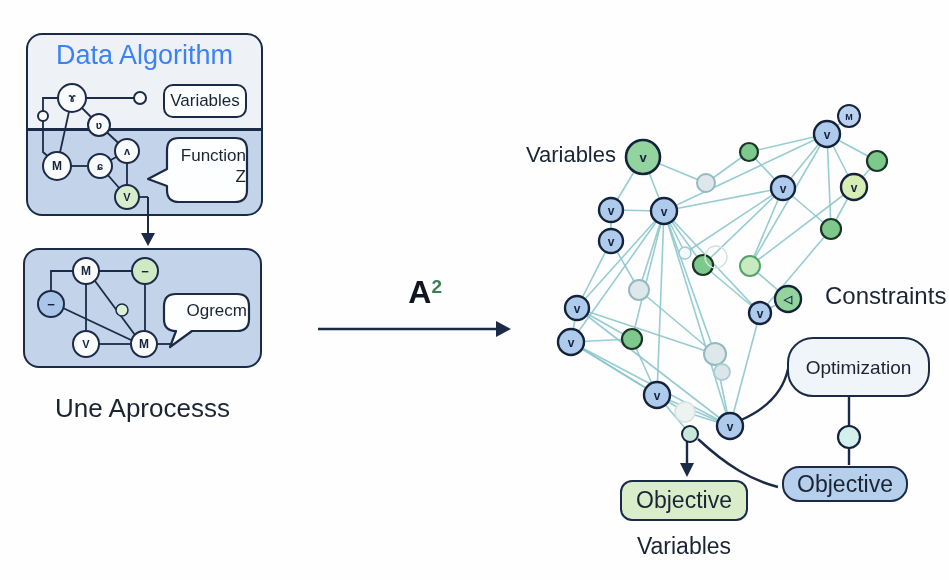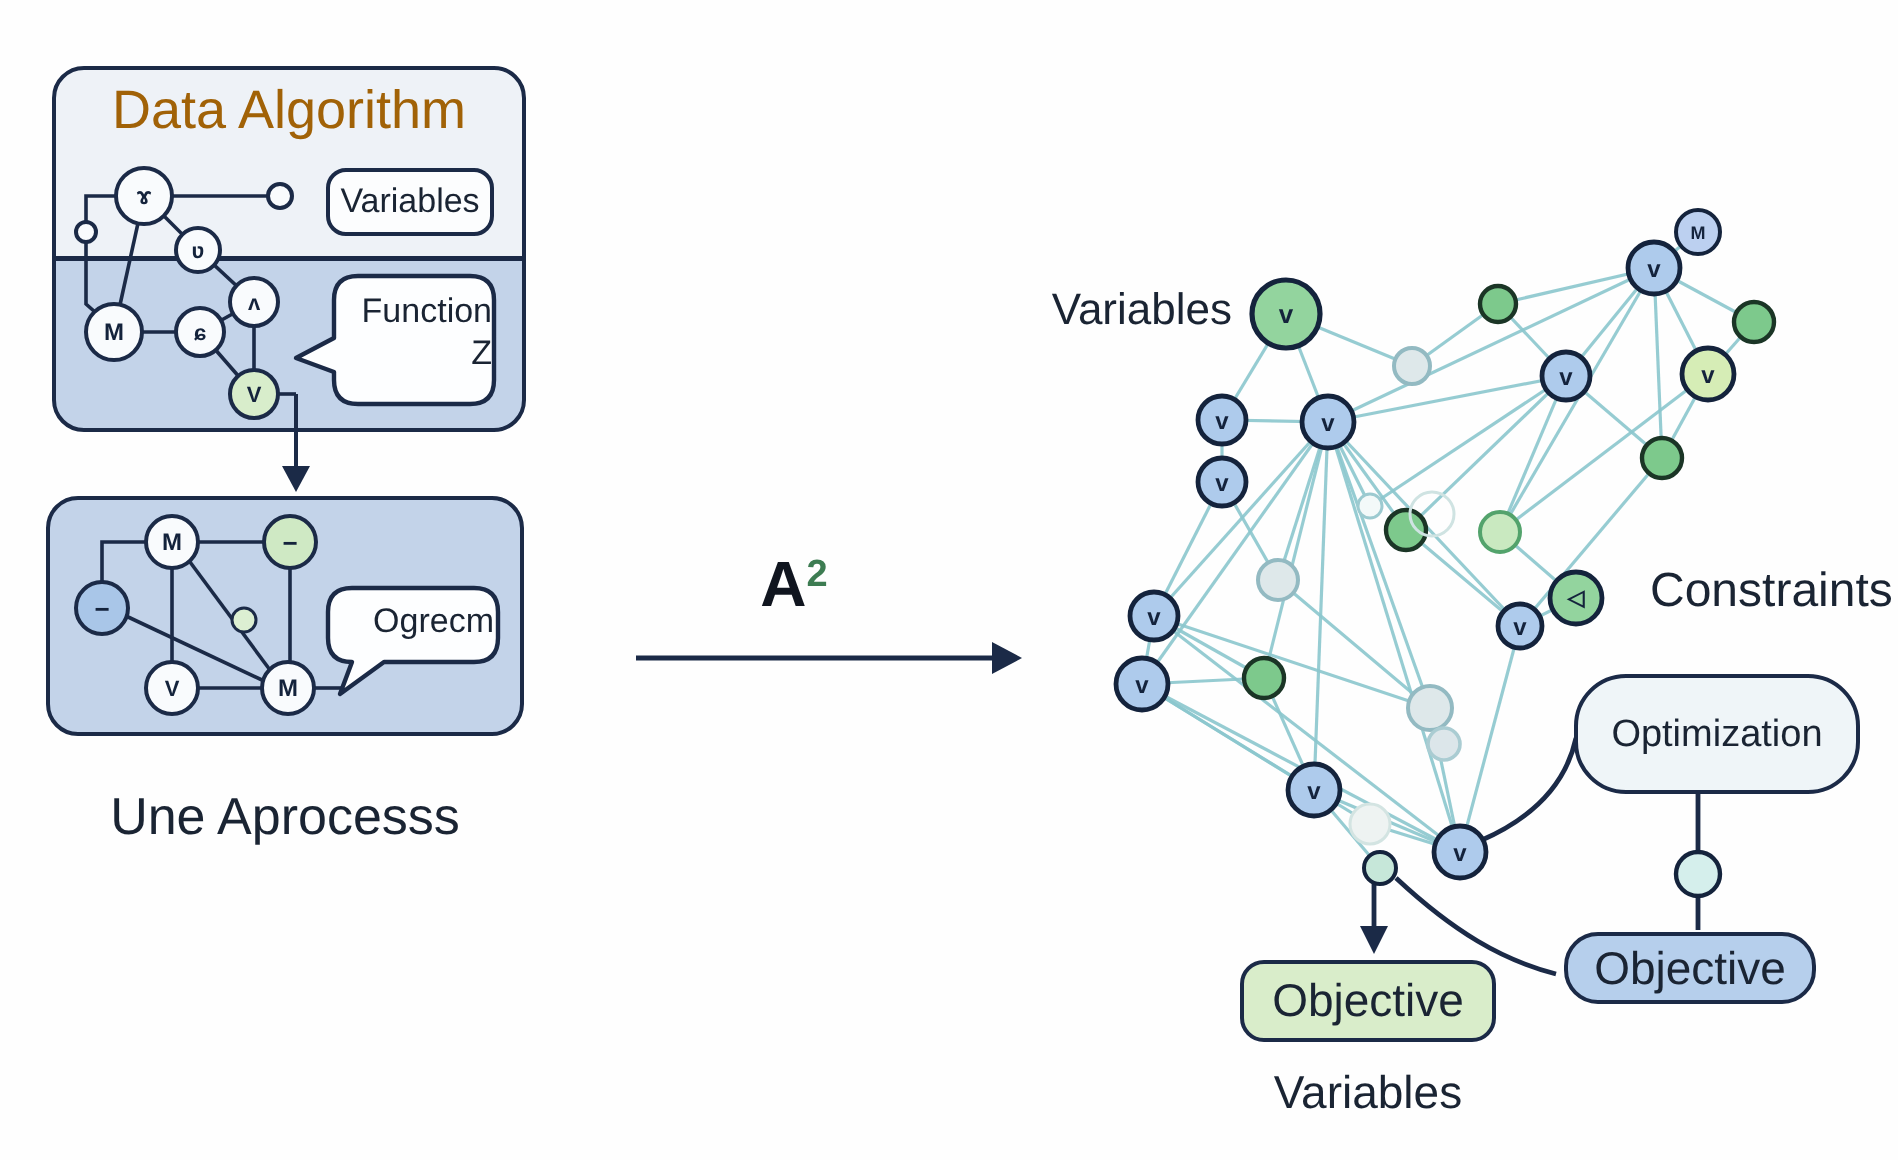--- a/index.html
+++ b/index.html
@@ -5,27 +5,27 @@
   html,body{margin:0;padding:0;background:#ffffff;}
   .canvas{position:relative;width:949px;height:580px;background:#fefefe;overflow:hidden;
           font-family:"Liberation Sans", sans-serif;color:#1a2433;}
   .abs{position:absolute;}
   .box{position:absolute;border:2.5px solid #1b2a47;box-sizing:border-box;z-index:1;}
   .top-box{left:26px;top:33px;width:237px;height:183px;border-radius:16px;
            background:linear-gradient(180deg,#eef2f7 0px,#eef2f7 93px,#1b2a47 93px,#1b2a47 95.5px,#c3d3e9 95.5px,#c3d3e9 100%);}
   .bottom-box{left:23px;top:248px;width:239px;height:120px;border-radius:16px;background:#c3d3e9;}
   svg.vec{position:absolute;left:0;top:0;z-index:2;}
   .txt{position:absolute;z-index:3;}
-  .title{left:26px;top:40px;width:237px;text-align:center;font-size:27px;color:#a16207;}
+  .title{left:26px;top:40px;width:237px;text-align:center;font-size:27px;color:#3b82f6;}
   .variables-chip{left:163px;top:84px;width:84px;height:34px;border:2px solid #1b2a47;border-radius:10px;
                   background:#fcfdfe;box-sizing:border-box;text-align:center;line-height:29px;font-size:17px;z-index:3;}
   .fn-bubble-text{left:168px;top:145px;width:78px;text-align:right;font-size:17px;line-height:21px;}
   .og-bubble-text{left:166px;top:301px;width:81px;text-align:right;font-size:17px;}
   .caption{left:23px;top:372px;width:239px;text-align:center;font-size:26px;margin-top:21px;}
-  .a2{left:352px;top:274px;width:90px;text-align:center;}
+  .a2{left:352px;top:274px;width:90px;text-align:right;}
   .a2 .a-main{font-size:32px;font-weight:bold;color:#10151f;}
   .a2 .a-sup{font-size:19px;font-weight:bold;color:#3d7c52;vertical-align:10px;}
   .objectivs{left:500px;top:142px;width:116px;text-align:right;font-size:22px;}
   .constraints{left:825px;top:282px;width:130px;font-size:24px;}
   .optform{left:787px;top:337px;width:143px;height:60px;border-radius:26px;background:#eff5f8;
            display:flex;flex-direction:row;align-items:center;justify-content:center;
            font-size:19px;line-height:23px;z-index:3;}
   .obj-green{left:620px;top:480px;width:128px;height:41px;border-radius:12px;background:#d9edca;
              display:flex;align-items:center;justify-content:center;font-size:23px;z-index:3;border-width:2.2px;}
   .obj-blue{left:782px;top:466px;width:126px;height:36px;border-radius:17px;background:#b6cfec;

